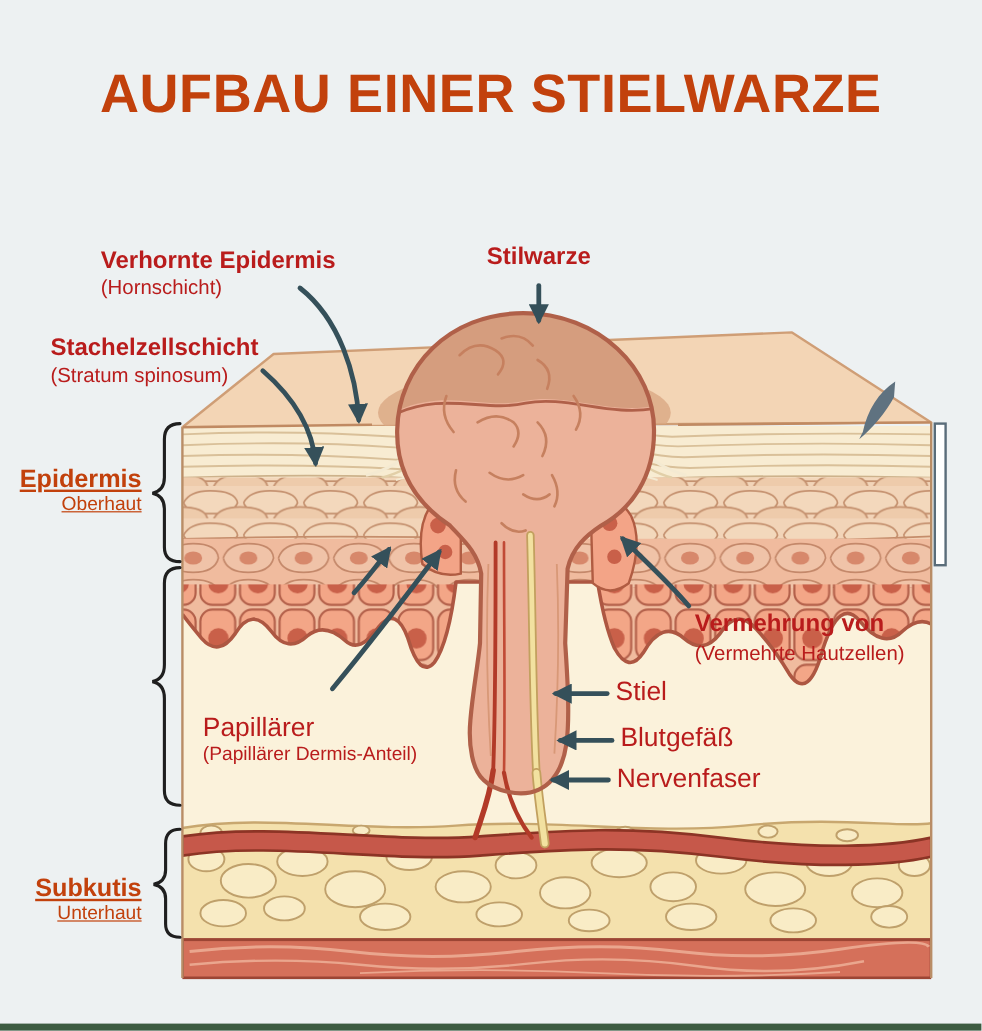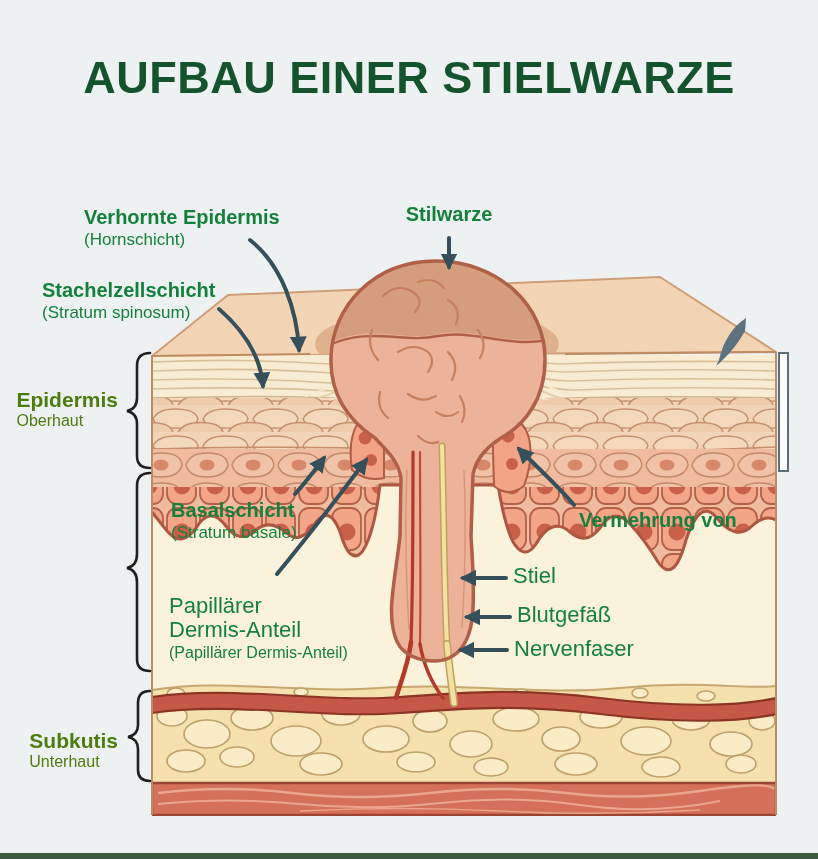--- a/index.html
+++ b/index.html
@@ -5,28 +5,28 @@
   html,body{margin:0;padding:0;}
   body{
     width:818px;height:859px;position:relative;overflow:hidden;
     background:#edf1f2;
     font-family:"Liberation Sans", sans-serif;
   }
   .canvas{position:absolute;inset:0;}
   h1.title{
     position:absolute;top:52px;left:0;width:818px;margin:0;
     text-align:center;font-size:45px;font-weight:800;letter-spacing:.5px;
-    color:#14532d;
+    color:#c2410c;
   }
-  .lbl{position:absolute;color:#15803d;line-height:1.08;}
+  .lbl{position:absolute;color:#b91c1c;line-height:1.08;}
   .lbl .main{font-weight:700;font-size:20px;display:block;}
   .lbl .sub{font-weight:400;font-size:17px;display:block;margin-top:2px;}
   .lbl .plain{font-weight:400;font-size:22px;display:block;}
   .lbl .plain-sub{font-weight:400;font-size:16px;display:block;margin-top:2px;}
-  .layer-lbl{position:absolute;text-align:left;color:#4d7c0f;line-height:1.12;}
+  .layer-lbl{position:absolute;text-align:right;color:#c2410c;line-height:1.12;text-decoration:underline;}
   .layer-lbl .main{font-weight:700;font-size:21px;display:block;}
   .layer-lbl .sub{font-weight:400;font-size:16px;display:block;}
   .center{text-align:center;}
   svg{position:absolute;top:0;left:0;}
 </style>
 </head>
 <body>
 
 <div class="canvas">
 
@@ -243,33 +243,29 @@
 
   <div class="lbl" style="left:42px;top:280px;">
     <span class="main">Stachelzellschicht</span>
     <span class="sub">(Stratum spinosum)</span>
   </div>
 
   <div class="lbl center" style="left:379px;top:204px;width:140px;">
     <span class="main">Stilwarze</span>
   </div>
 
-  <div class="lbl" style="left:171px;top:500px;">
-    <span class="main">Basalschicht</span>
-    <span class="sub">(Stratum basale)</span>
-  </div>
 
   <div class="lbl" style="left:169px;top:594px;">
     <span class="plain">Papillärer</span>
-    <span class="plain">Dermis-Anteil</span>
     <span class="plain-sub">(Papillärer Dermis-Anteil)</span>
   </div>
 
   <div class="lbl" style="left:579px;top:506px;">
     <span class="main" style="line-height:28px;">Vermehrung von</span>
+    <span class="sub">(Vermehrte Hautzellen)</span>
   </div>
 
   <div class="lbl" style="left:513px;top:564px;">
     <span class="plain">Stiel</span>
   </div>
 
   <div class="lbl" style="left:517px;top:603px;">
     <span class="plain">Blutgefäß</span>
   </div>
 

